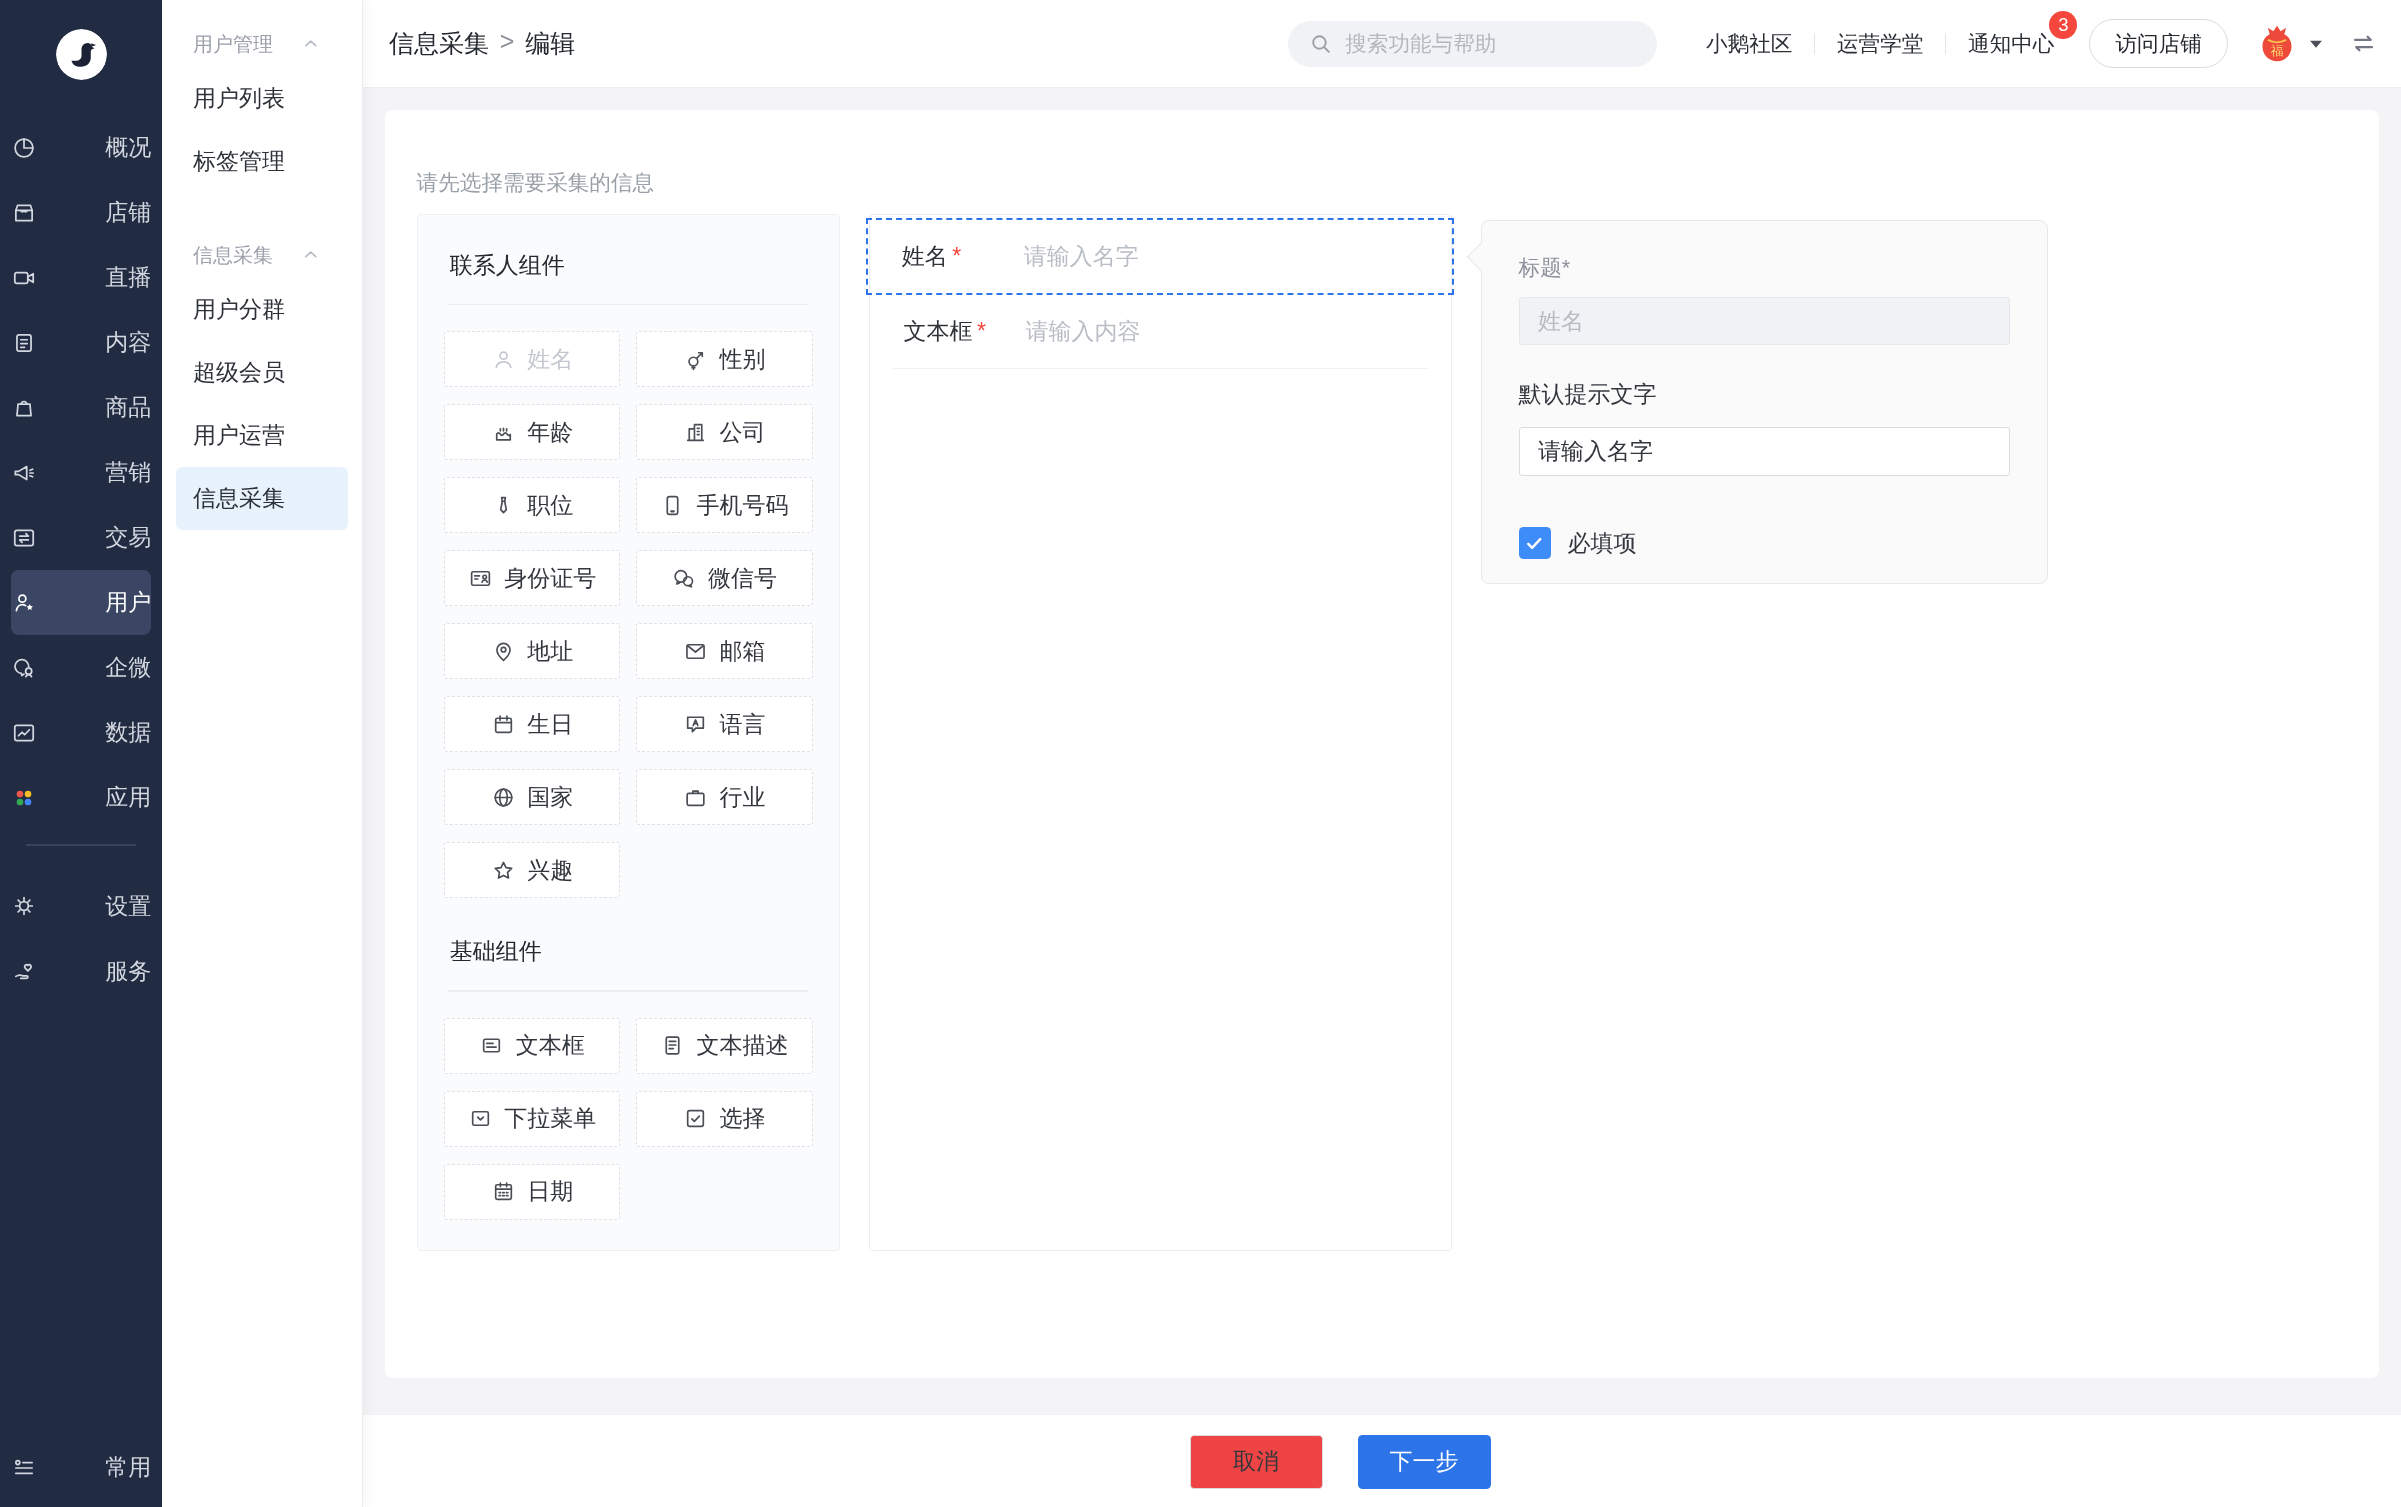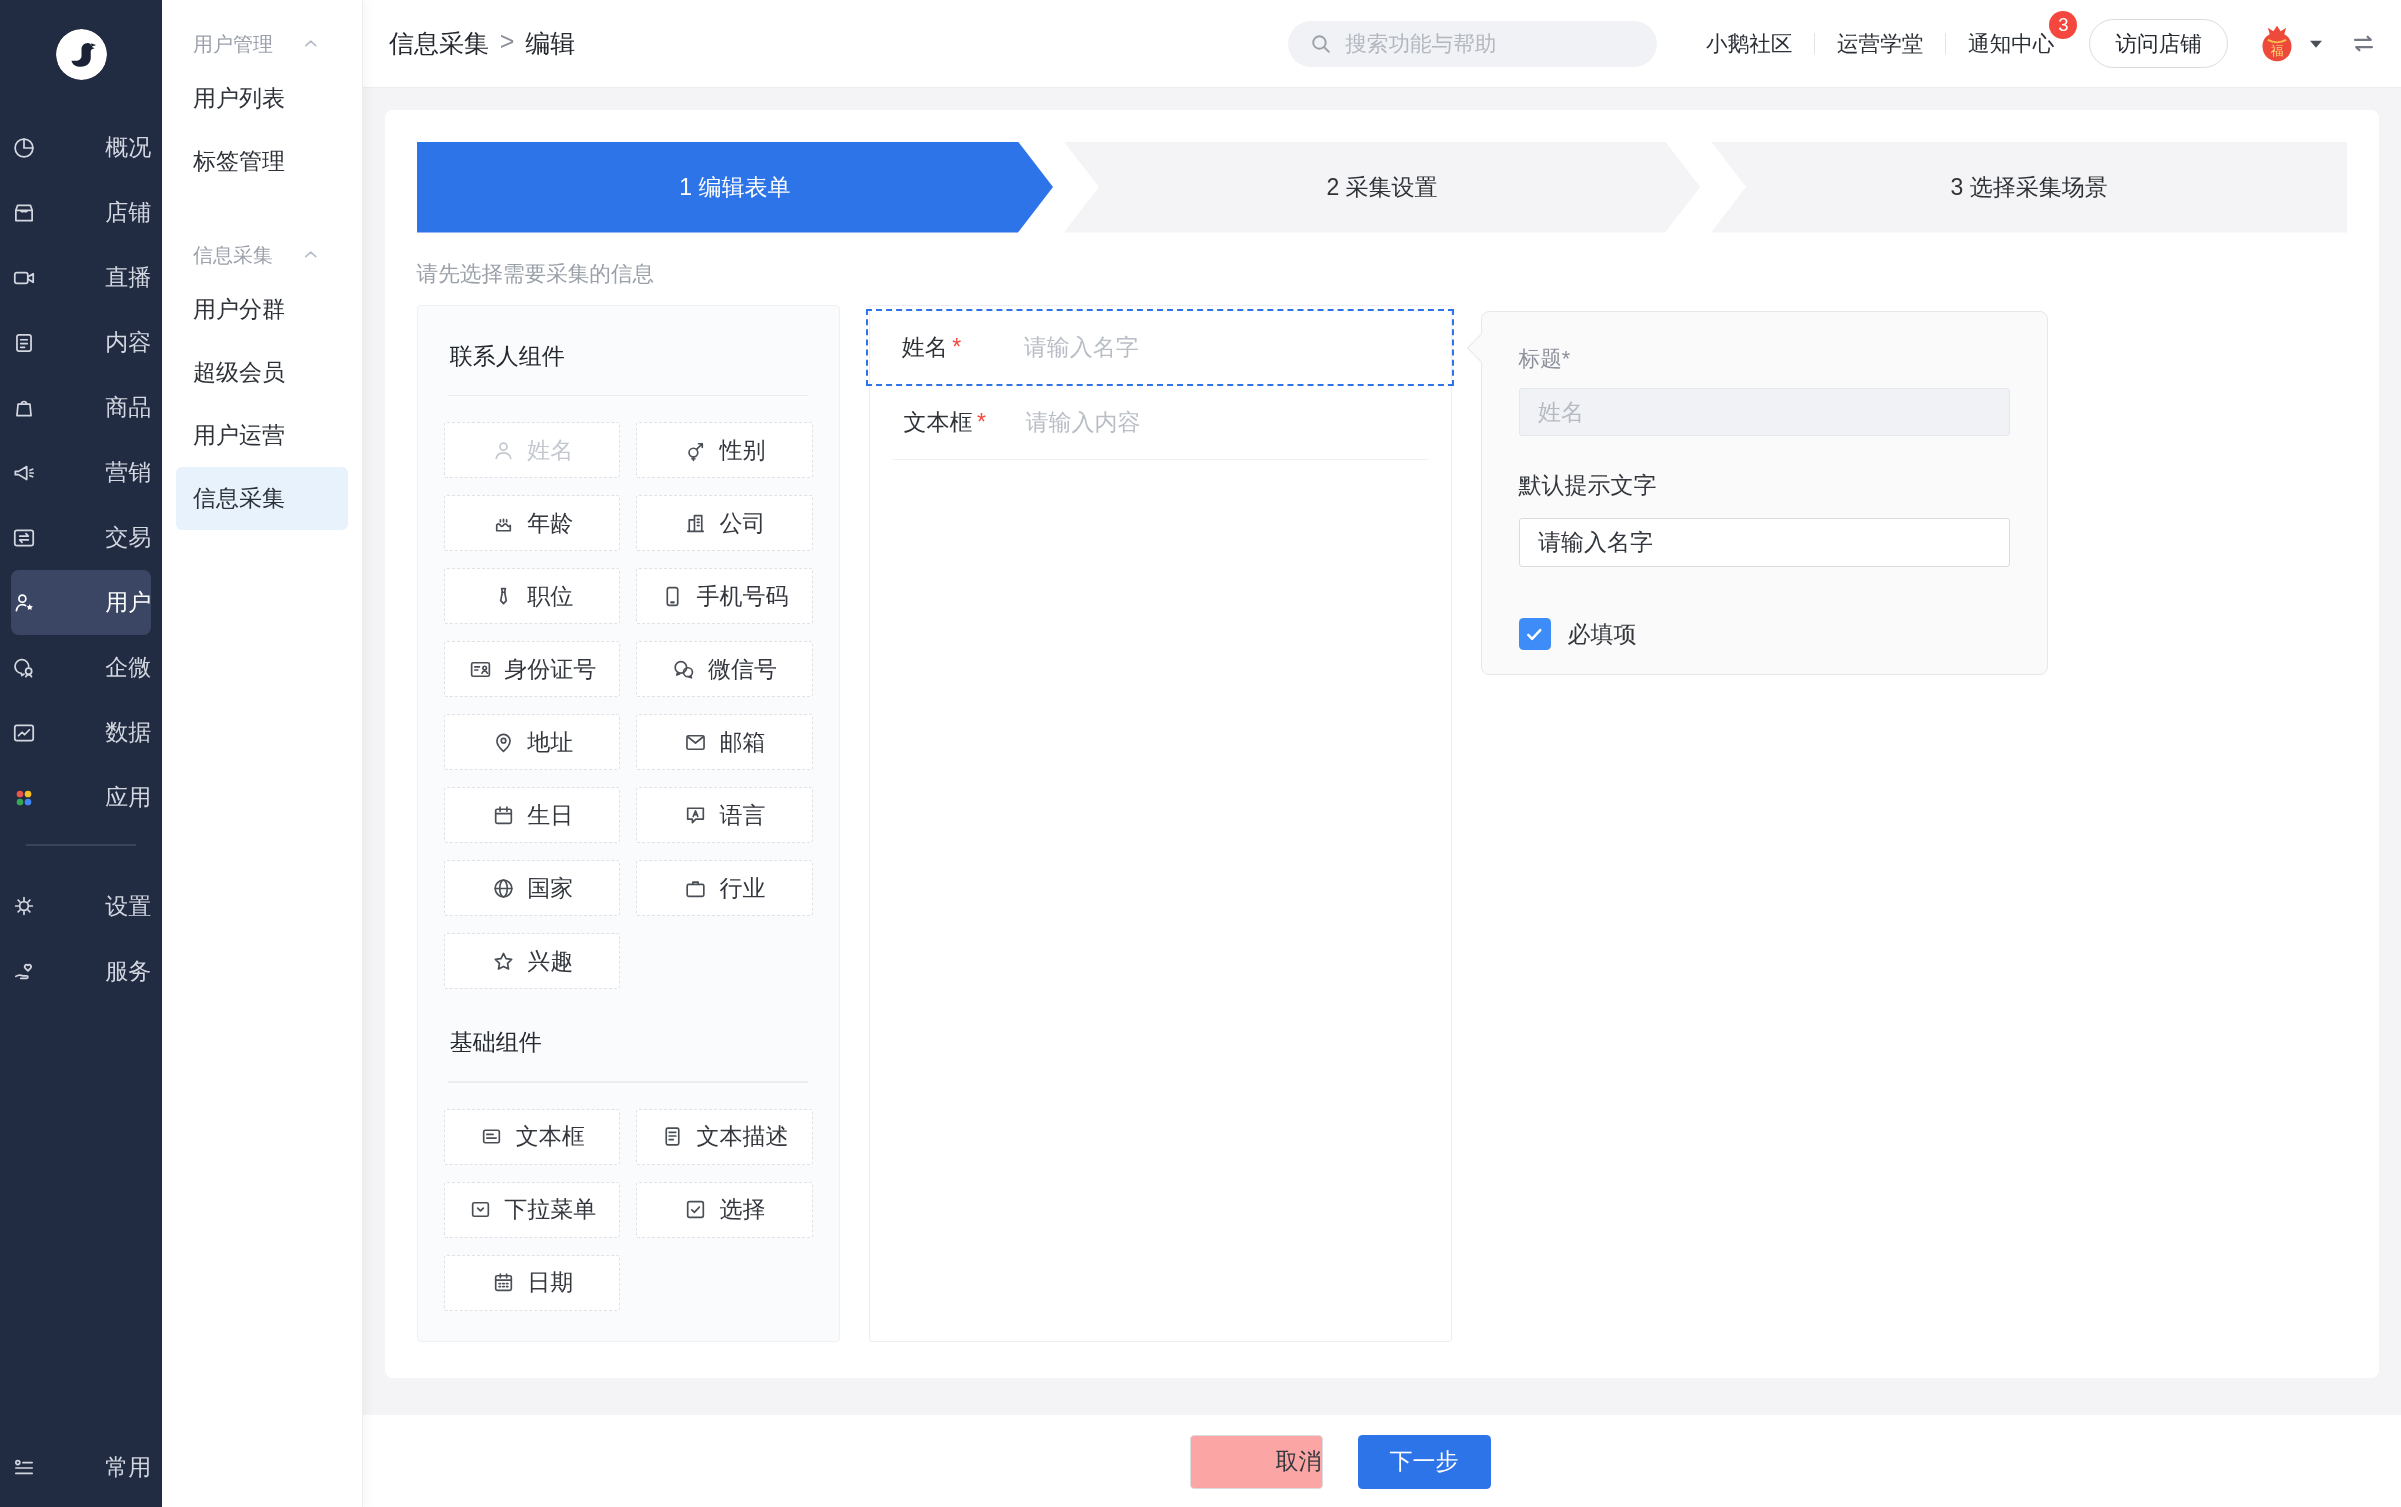--- a/index.html
+++ b/index.html
@@ -91,21 +91,21 @@
   .insp-input.lit { background:#fff; border:1.5px solid #d8dbe0; color:#33373d; }
   .req-row { display:flex; align-items:center; gap:17px; margin-top:51px; cursor:pointer; }
   .checkbox { width:32px; height:32px; border-radius:4.6px; background:var(--checkbox,#3e8cf7); display:flex; align-items:center; justify-content:center; }
   .checkbox svg { width:23px; height:23px; }
   .req-label { font-size:23px; color:#33373d; }
 
   
   .footerbar { height:93px; flex-shrink:0; background:#fff; display:flex; align-items:center; justify-content:center; }
   .footer-btns { display:flex; gap:35px; transform:translateX(-42px); }
   .btn { width:133px; height:54px; border-radius:4.6px; font-size:23px; display:flex; align-items:center; justify-content:center; cursor:pointer; }
-  .btn.ghost { background:#fca5a5; border:1.5px solid #d9dce1; color:#33373d;justify-content:flex-end; }
+  .btn.ghost { background:#ef4444; border:1.5px solid #d9dce1; color:#33373d; }
   .btn.primary { background:var(--accent,#2e74e9); color:#fff; }
 
   .defs { position:absolute; width:0; height:0; overflow:hidden; }
 </style>
 </head>
 <body>
 
 <svg class="defs" xmlns="http://www.w3.org/2000/svg">
   <defs>
     <g id="stroke-defaults"></g>
@@ -532,31 +532,20 @@
           <use href="#m-caret"></use>
         </svg>
       <svg class="switch" viewBox="0 0 38 38" width="29" height="29">
           <use href="#m-switch"></use>
         </svg>
     </header>
 
     <div class="page">
       <div class="card">
 
-        <div class="steps">
-          <div class="step first active">
-              <span>1 编辑表单</span>
-            </div>
-          <div class="step">
-              <span>2 采集设置</span>
-            </div>
-          <div class="step last">
-              <span>3 选择采集场景</span>
-            </div>
-        </div>
 
         <div class="hints">
           <div class="hint hint-left">请先选择需要采集的信息</div>
         </div>
 
         <div class="builder">
 
           <div class="col-left">
             <div class="panel-left">
               <div class="group-head">联系人组件</div>

